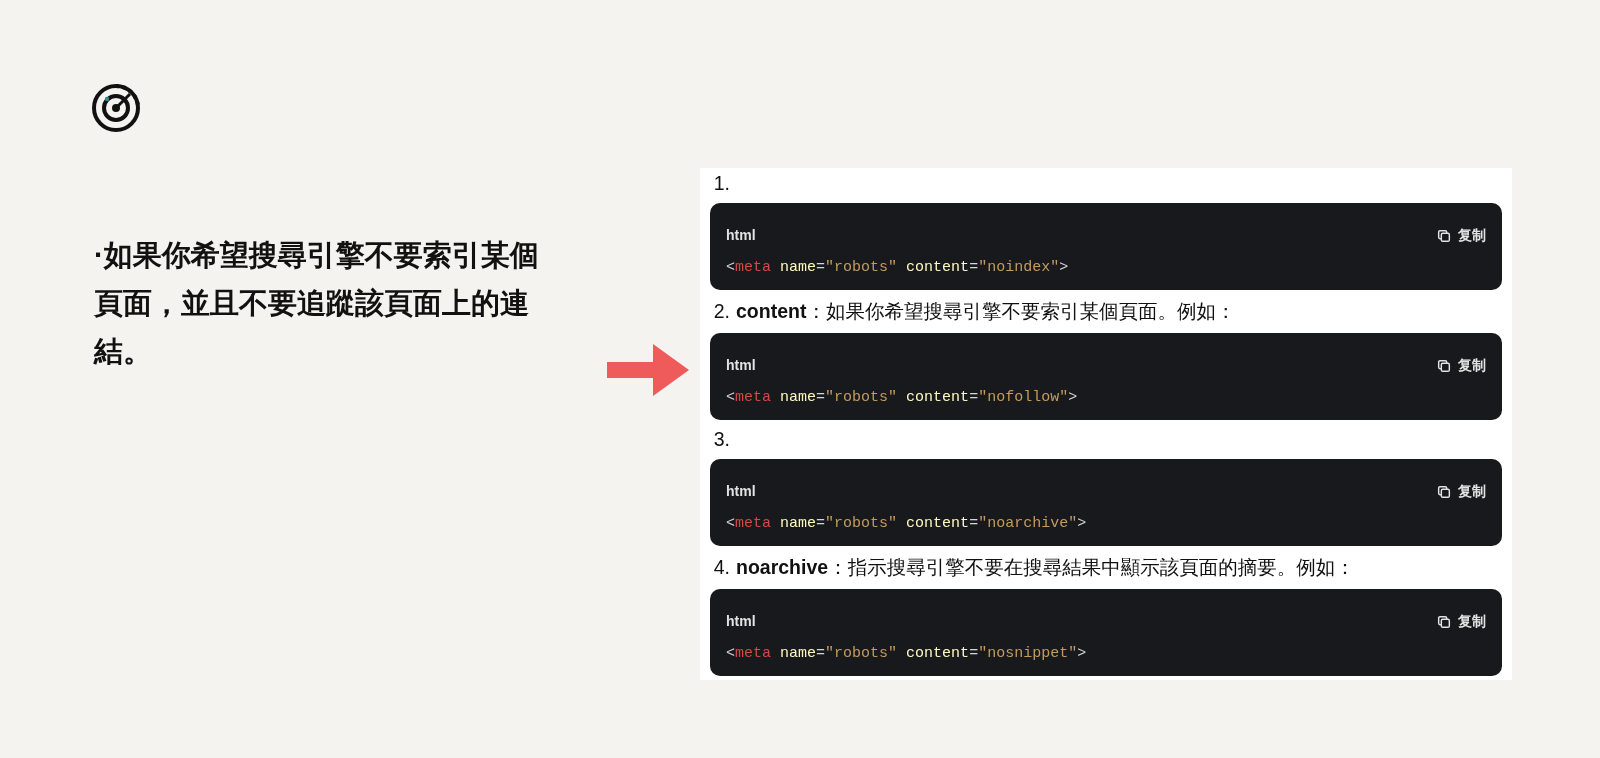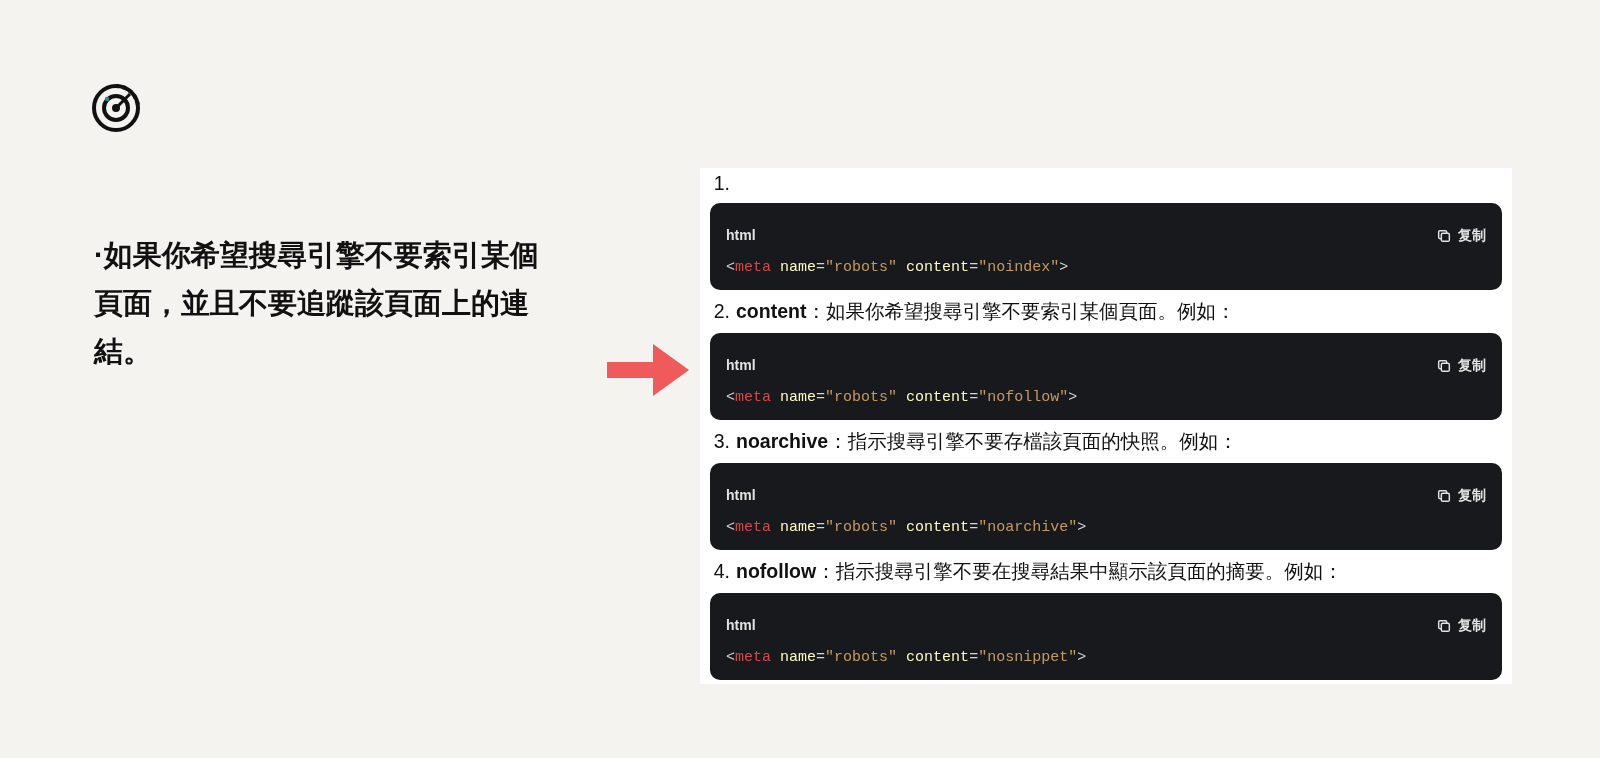--- a/index.html
+++ b/index.html
@@ -164,40 +164,39 @@
     <path d="M16 8 V6 a2 2 0 0 0 -2 -2 H6 a2 2 0 0 0 -2 2 v8 a2 2 0 0 0 2 2 h2"></path>
   </svg>
           </span>
           <span>复制</span>
         </span>
       </div>
       <div class="code-body"><span class="tok-punct">&lt;</span><span class="tok-tag">meta</span> <span class="tok-attr">name</span><span class="tok-punct">=</span><span class="tok-val">"robots"</span> <span class="tok-attr">content</span><span class="tok-punct">=</span><span class="tok-val">"nofollow"</span><span class="tok-punct">&gt;</span></div>
     </div>
     <div class="item">
       <span class="item-num">3.</span>
-      <span><span class="item-key">noarchive</span><span>：</span><span class="item-desc">指示搜尋引擎不要存檔該頁面的快照。例如：</span></span>
     </div>
     <div class="code-block">
       <div class="code-head">
         <span class="code-lang">html</span>
         <span class="copy-btn">
           <span>
             <svg width="16" height="16" viewBox="0 0 24 24" fill="none" stroke="currentColor" stroke-width="2.2">
     <rect x="8" y="8" width="12" height="12" rx="2"></rect>
     <path d="M16 8 V6 a2 2 0 0 0 -2 -2 H6 a2 2 0 0 0 -2 2 v8 a2 2 0 0 0 2 2 h2"></path>
   </svg>
           </span>
           <span>复制</span>
         </span>
       </div>
       <div class="code-body"><span class="tok-punct">&lt;</span><span class="tok-tag">meta</span> <span class="tok-attr">name</span><span class="tok-punct">=</span><span class="tok-val">"robots"</span> <span class="tok-attr">content</span><span class="tok-punct">=</span><span class="tok-val">"noarchive"</span><span class="tok-punct">&gt;</span></div>
     </div>
     <div class="item">
       <span class="item-num">4.</span>
-      <span><span class="item-key">nofollow</span><span>：</span><span class="item-desc">指示搜尋引擎不要在搜尋結果中顯示該頁面的摘要。例如：</span></span>
+      <span><span class="item-key">noarchive</span><span>：</span><span class="item-desc">指示搜尋引擎不要在搜尋結果中顯示該頁面的摘要。例如：</span></span>
     </div>
     <div class="code-block">
       <div class="code-head">
         <span class="code-lang">html</span>
         <span class="copy-btn">
           <span>
             <svg width="16" height="16" viewBox="0 0 24 24" fill="none" stroke="currentColor" stroke-width="2.2">
     <rect x="8" y="8" width="12" height="12" rx="2"></rect>
     <path d="M16 8 V6 a2 2 0 0 0 -2 -2 H6 a2 2 0 0 0 -2 2 v8 a2 2 0 0 0 2 2 h2"></path>
   </svg>

